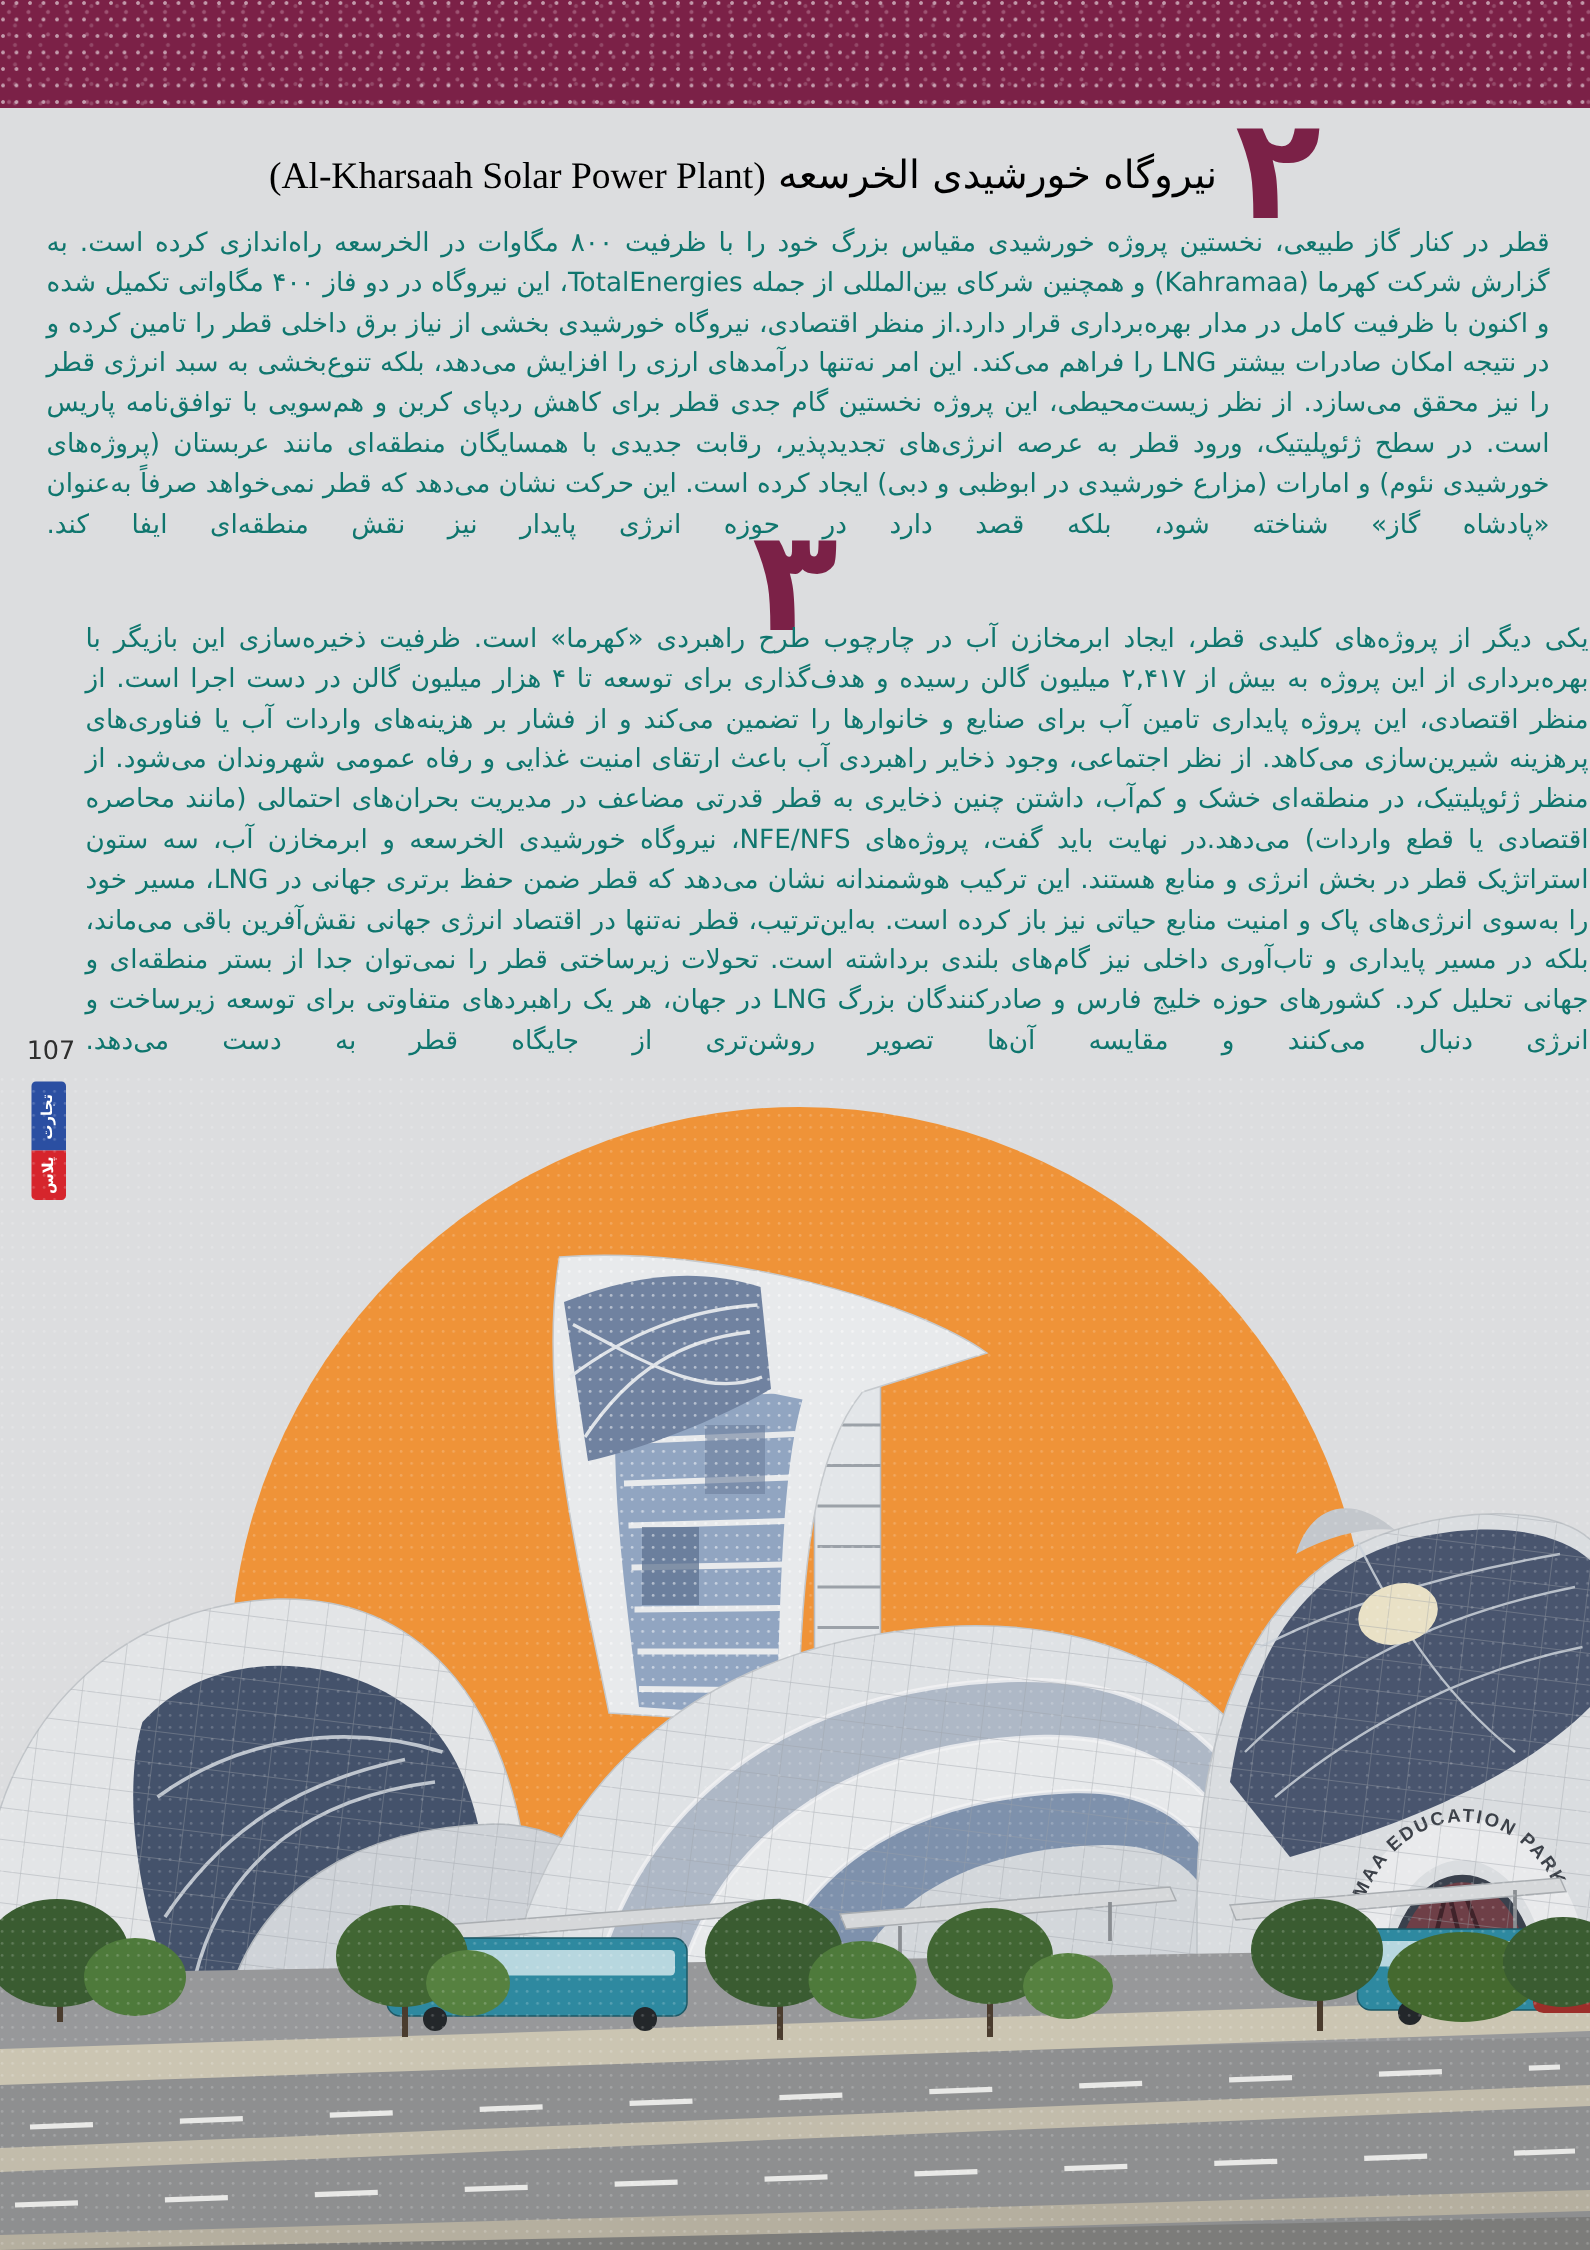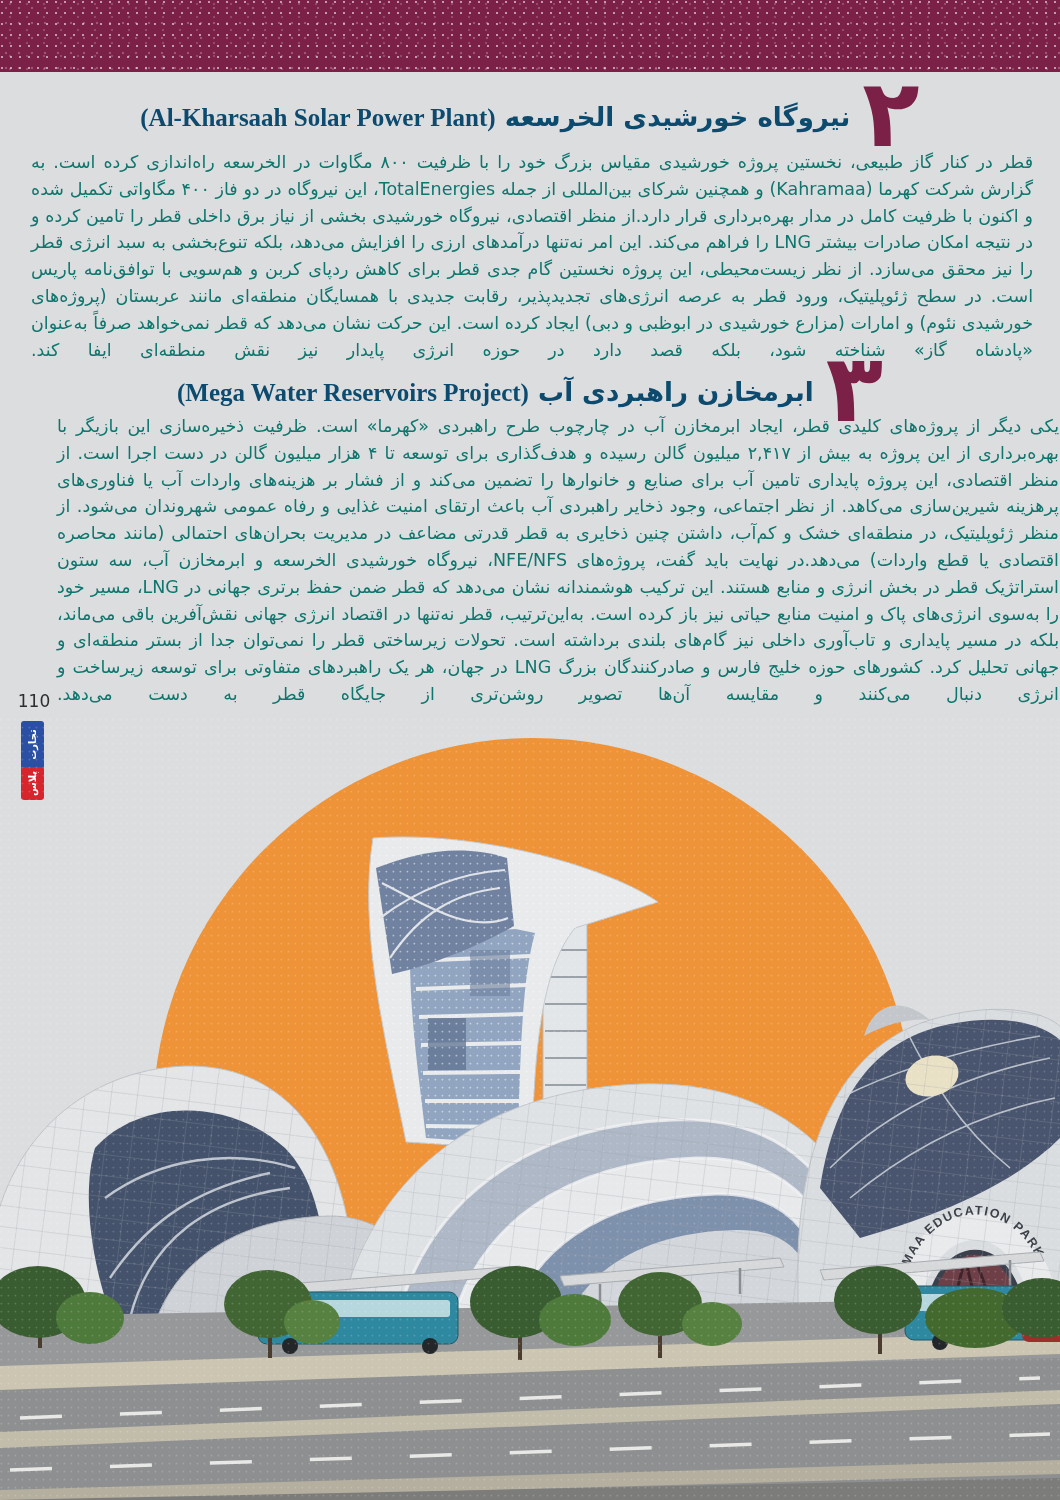--- a/index.html
+++ b/index.html
@@ -22,21 +22,21 @@
   .sec-head {
     position:absolute; left:0; width:1060px;
     display:flex; justify-content:center; align-items:flex-end; gap:12px;
     direction:rtl; margin:0;
   }
   .sec-head .sec-num {
     font-size:94px; line-height:.72; font-weight:bold; color:#7b2147;
     transform:translateY(6px);
   }
   .sec-head .sec-title {
-    font-size:26px; font-weight:bold; color:#0c4a6e; padding-bottom:10px;
+    font-size:26px; font-weight:normal; color:#000000; padding-bottom:10px;
     white-space:nowrap;
   }
   .sec-head .latin {
     font-family:"Liberation Serif", serif; direction:ltr; unicode-bidi:embed;
     font-size:25px;
   }
   .sec2 { top:74px; }
   .sec3 { top:349px; }
   
   .body-par {
@@ -74,29 +74,25 @@
     <span class="sec-title">
       <span>نیروگاه خورشیدی الخرسعه</span>
       <span class="latin">(Al-Kharsaah Solar Power Plant)</span>
     </span>
   </h2>
 
   <p class="body-par p1">قطر در کنار گاز طبیعی، نخستین پروژه خورشیدی مقیاس بزرگ خود را با ظرفیت ۸۰۰ مگاوات در الخرسعه راه‌اندازی کرده است. به گزارش شرکت کهرما (Kahramaa) و همچنین شرکای بین‌المللی از جمله TotalEnergies، این نیروگاه در دو فاز ۴۰۰ مگاواتی تکمیل شده و اکنون با ظرفیت کامل در مدار بهره‌برداری قرار دارد.از منظر اقتصادی، نیروگاه خورشیدی بخشی از نیاز برق داخلی قطر را تامین کرده و در نتیجه امکان صادرات بیشتر LNG را فراهم می‌کند. این امر نه‌تنها درآمدهای ارزی را افزایش می‌دهد، بلکه تنوع‌بخشی به سبد انرژی قطر را نیز محقق می‌سازد. از نظر زیست‌محیطی، این پروژه نخستین گام جدی قطر برای کاهش ردپای کربن و هم‌سویی با توافق‌نامه پاریس است. در سطح ژئوپلیتیک، ورود قطر به عرصه انرژی‌های تجدیدپذیر، رقابت جدیدی با همسایگان منطقه‌ای مانند عربستان (پروژه‌های خورشیدی نئوم) و امارات (مزارع خورشیدی در ابوظبی و دبی) ایجاد کرده است. این حرکت نشان می‌دهد که قطر نمی‌خواهد صرفاً به‌عنوان «پادشاه گاز» شناخته شود، بلکه قصد دارد در حوزه انرژی پایدار نیز نقش منطقه‌ای ایفا کند.</p>
 
   <h2 class="sec-head sec3">
     <span class="sec-num">۳</span>
-    <span class="sec-title">
-      <span>ابرمخازن راهبردی آب</span>
-      <span class="latin">(Mega Water Reservoirs Project)</span>
-    </span>
   </h2>
 
   <p class="body-par p2">یکی دیگر از پروژه‌های کلیدی قطر، ایجاد ابرمخازن آب در چارچوب طرح راهبردی «کهرما» است. ظرفیت ذخیره‌سازی این بازیگر با بهره‌برداری از این پروژه به بیش از ۲,۴۱۷ میلیون گالن رسیده و هدف‌گذاری برای توسعه تا ۴ هزار میلیون گالن در دست اجرا است. از منظر اقتصادی، این پروژه پایداری تامین آب برای صنایع و خانوارها را تضمین می‌کند و از فشار بر هزینه‌های واردات آب یا فناوری‌های پرهزینه شیرین‌سازی می‌کاهد. از نظر اجتماعی، وجود ذخایر راهبردی آب باعث ارتقای امنیت غذایی و رفاه عمومی شهروندان می‌شود. از منظر ژئوپلیتیک، در منطقه‌ای خشک و کم‌آب، داشتن چنین ذخایری به قطر قدرتی مضاعف در مدیریت بحران‌های احتمالی (مانند محاصره اقتصادی یا قطع واردات) می‌دهد.در نهایت باید گفت، پروژه‌های NFE/NFS، نیروگاه خورشیدی الخرسعه و ابرمخازن آب، سه ستون استراتژیک قطر در بخش انرژی و منابع هستند. این ترکیب هوشمندانه نشان می‌دهد که قطر ضمن حفظ برتری جهانی در LNG، مسیر خود را به‌سوی انرژی‌های پاک و امنیت منابع حیاتی نیز باز کرده است. به‌این‌ترتیب، قطر نه‌تنها در اقتصاد انرژی جهانی نقش‌آفرین باقی می‌ماند، بلکه در مسیر پایداری و تاب‌آوری داخلی نیز گام‌های بلندی برداشته است. تحولات زیرساختی قطر را نمی‌توان جدا از بستر منطقه‌ای و جهانی تحلیل کرد. کشورهای حوزه خلیج فارس و صادرکنندگان بزرگ LNG در جهان، هر یک راهبردهای متفاوتی برای توسعه زیرساخت و انرژی دنبال می‌کنند و مقایسه آن‌ها تصویر روشن‌تری از جایگاه قطر به دست می‌دهد.</p>
 
-  <div class="pagenum">110</div>
+  <div class="pagenum">107</div>
 
   <div class="brand">
     <div class="seg blue">
       <span>تجارت</span>
     </div>
     <div class="seg red">
       <span>پلاس</span>
     </div>
   </div>
 

